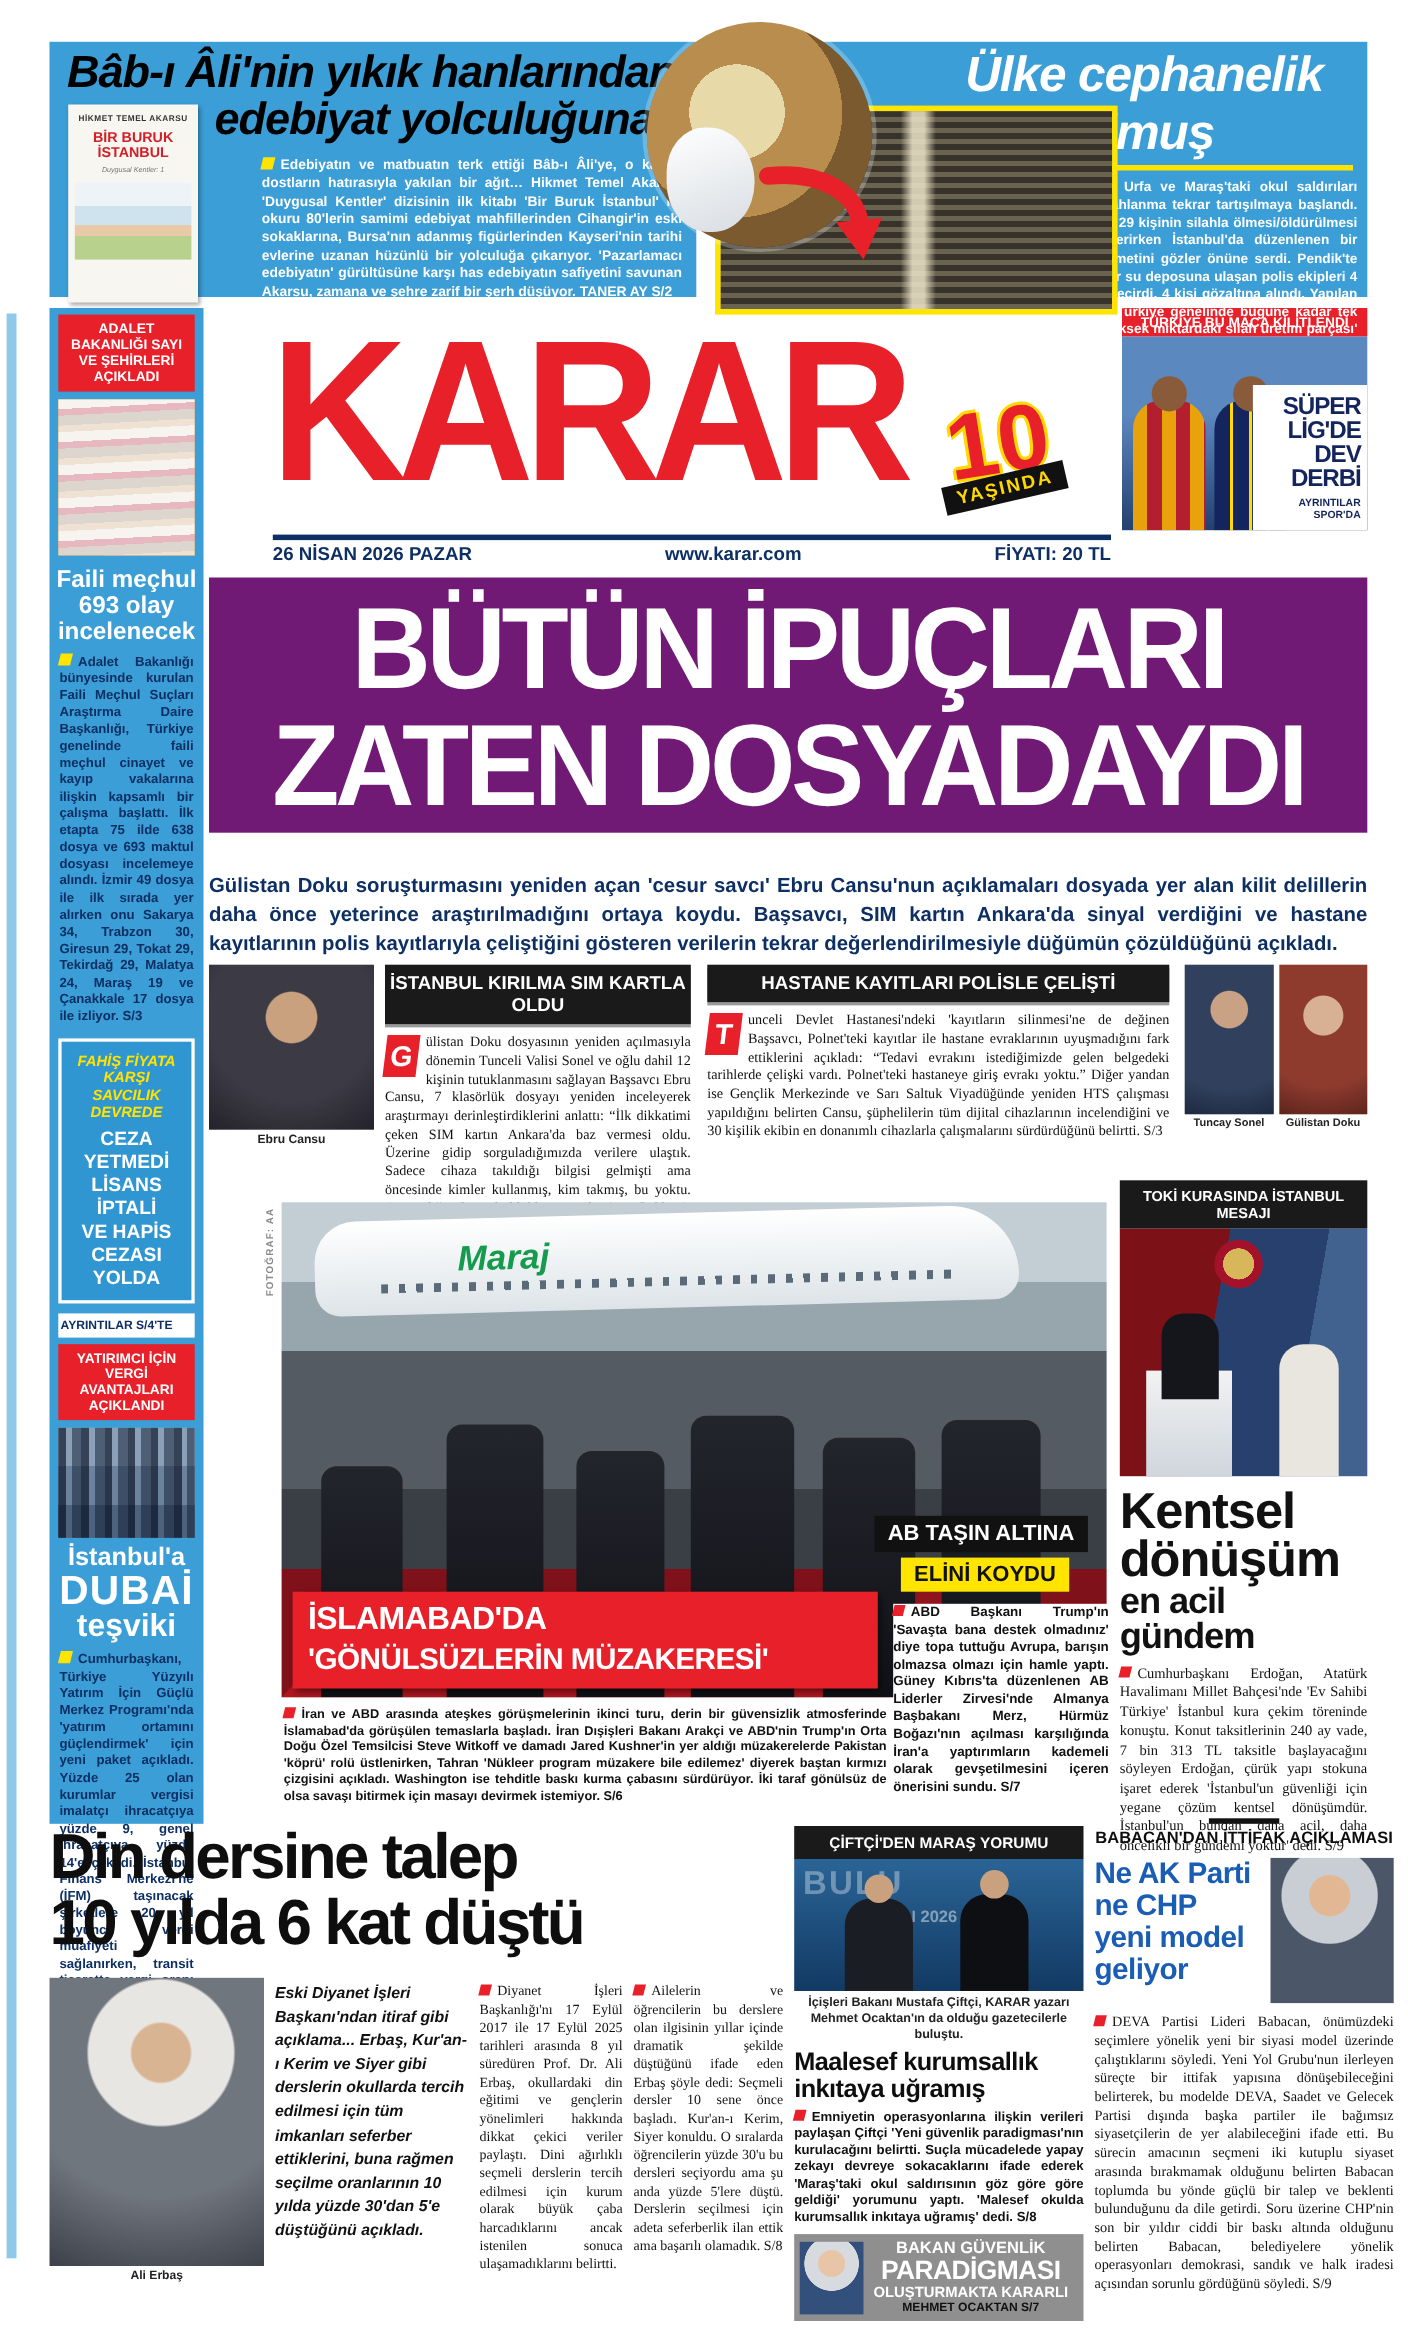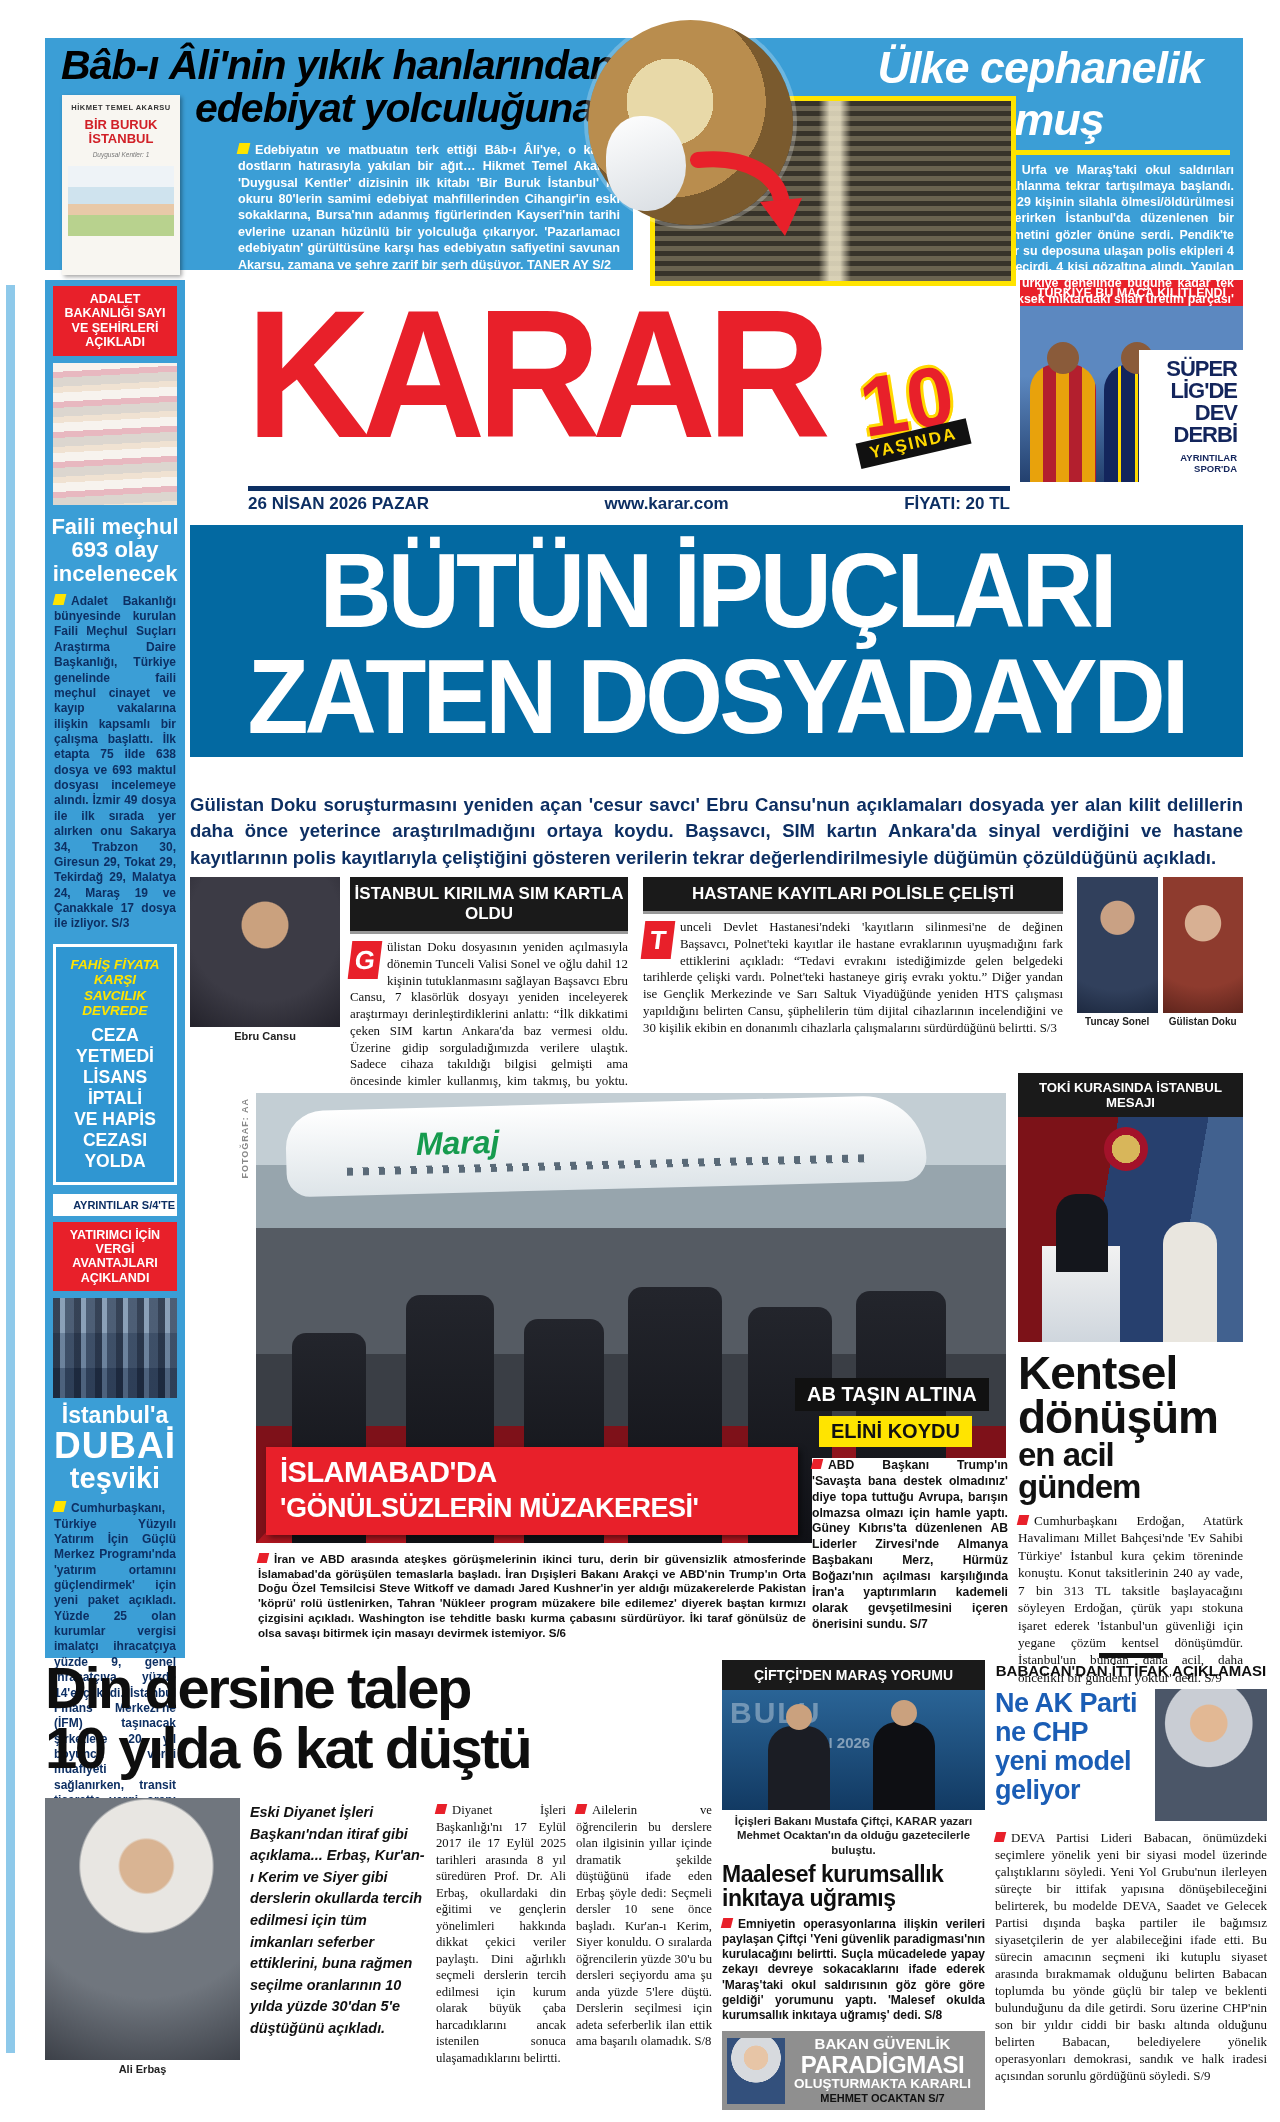--- a/index.html
+++ b/index.html
@@ -53,21 +53,21 @@
   .sbKick{background:#e8202a;color:#fff;font-weight:900;font-size:12.5px;text-align:center;
           padding:6px 3px;line-height:1.15;margin:6px 8px 0;}
   #sbFiles{height:142px;margin:7px 8px 0;background:
      repeating-linear-gradient(177deg,#f7f3ee 0 9px,#e8b8c0 9px 15px,#dcd6cf 15px 24px,#f0e2d2 24px 30px),
      linear-gradient(#e8881e,#e8881e);}
   #sbHead1{color:#fff;font-weight:900;font-size:22px;line-height:1.08;text-align:center;margin-top:10px;}
   .sbBody{color:#0d2f63;font-weight:700;font-size:12px;line-height:1.28;margin:8px 9px 0;text-align:justify;}
   #fahis{border:3px solid #fff;background:#2f96d2;text-align:center;padding:10px 3px;margin:12px 8px 0;}
   #fahis .fy{color:#ffe400;font-style:italic;font-weight:900;font-size:13.5px;line-height:1.15;}
   #fahis .fw{color:#fff;font-weight:900;font-size:17.5px;line-height:1.2;margin-top:6px;}
-  #ayr{background:#fff;color:#0d2f63;font-weight:900;font-size:11px;text-align:right;
+  #ayr{background:#fff;color:#0d2f63;font-weight:900;font-size:11px;text-align:left;
        padding:5px 2px;margin:9px 8px 0;}
   #sbCity{height:100px;margin:7px 8px 0;background:
      repeating-linear-gradient(90deg,rgba(20,30,50,.8) 0 7px,rgba(90,110,140,.5) 7px 12px,rgba(40,55,80,.75) 12px 21px),
      linear-gradient(180deg,#bcd3e4 0 35%,#7e97ad 35% 70%,#40566e 70% 100%);}
   #sbHead2{color:#fff;text-align:center;margin-top:6px;line-height:1.0;}
   #sbHead2 .h1{font-weight:900;font-size:23px;}
   #sbHead2 .h2{font-weight:900;font-size:37px;letter-spacing:1px;}
   #sbHead2 .h3{font-weight:900;font-size:29px;}
   #barcode{background:#fff;margin:10px 8px 0;padding:3px 4px 4px;text-align:center;}
   #barcode .issn{font-size:6.5px;letter-spacing:1px;color:#333;}
@@ -90,21 +90,21 @@
   #spPh{height:176px;position:relative;background:linear-gradient(180deg,#5c88c0 0 40%,#23406e 100%);overflow:hidden;}
   .player{position:absolute;bottom:0;width:66px;height:118px;border-radius:26px 26px 0 0;}
   .player .head{width:32px;height:32px;border-radius:50%;background:#8a5b3a;margin:-22px auto 0;}
   #p1{left:10px;background:repeating-linear-gradient(90deg,#e8a20c 0 13px,#b31f2e 13px 26px);}
   #p2{left:84px;background:repeating-linear-gradient(90deg,#13255c 0 14px,#ffd900 14px 17px);}
   #spPanel{position:absolute;right:0;top:44px;bottom:0;width:92px;background:#fff;padding:8px 6px 4px;
       text-align:right;color:#13255c;}
   #spPanel .t{font-weight:900;font-size:22px;line-height:1.0;letter-spacing:-1px;}
   #spPanel .f{font-weight:900;font-size:9.5px;margin-top:6px;color:#13255c;}
   
-  #lead{left:190px;top:525px;width:1053px;background:#0369a1;text-align:center;color:#fff;
+  #lead{left:190px;top:525px;width:1053px;background:#701a75;text-align:center;color:#fff;
         font-weight:900;padding:12px 0 8px;}
   #lead div{font-size:100px;line-height:1.06;letter-spacing:-4px;transform:scaleY(1.05);}
   #deck{left:190px;top:792px;width:1053px;font-weight:800;font-size:18.5px;line-height:1.42;
         color:#0d2f63;text-align:justify;}
   
   #ebru{left:190px;top:877px;width:150px;}
   #ebru .ph{height:150px;background:radial-gradient(circle at 50% 32%,#caa17e 0 18%,#3c3b45 19% 60%,#23222b 100%);}
   #simCol{left:350px;top:877px;width:278px;}
   #hospCol{left:643px;top:877px;width:420px;}
   .colBody{font-family:"Liberation Serif",serif;font-size:12.9px;line-height:1.3;text-align:justify;color:#111;}

